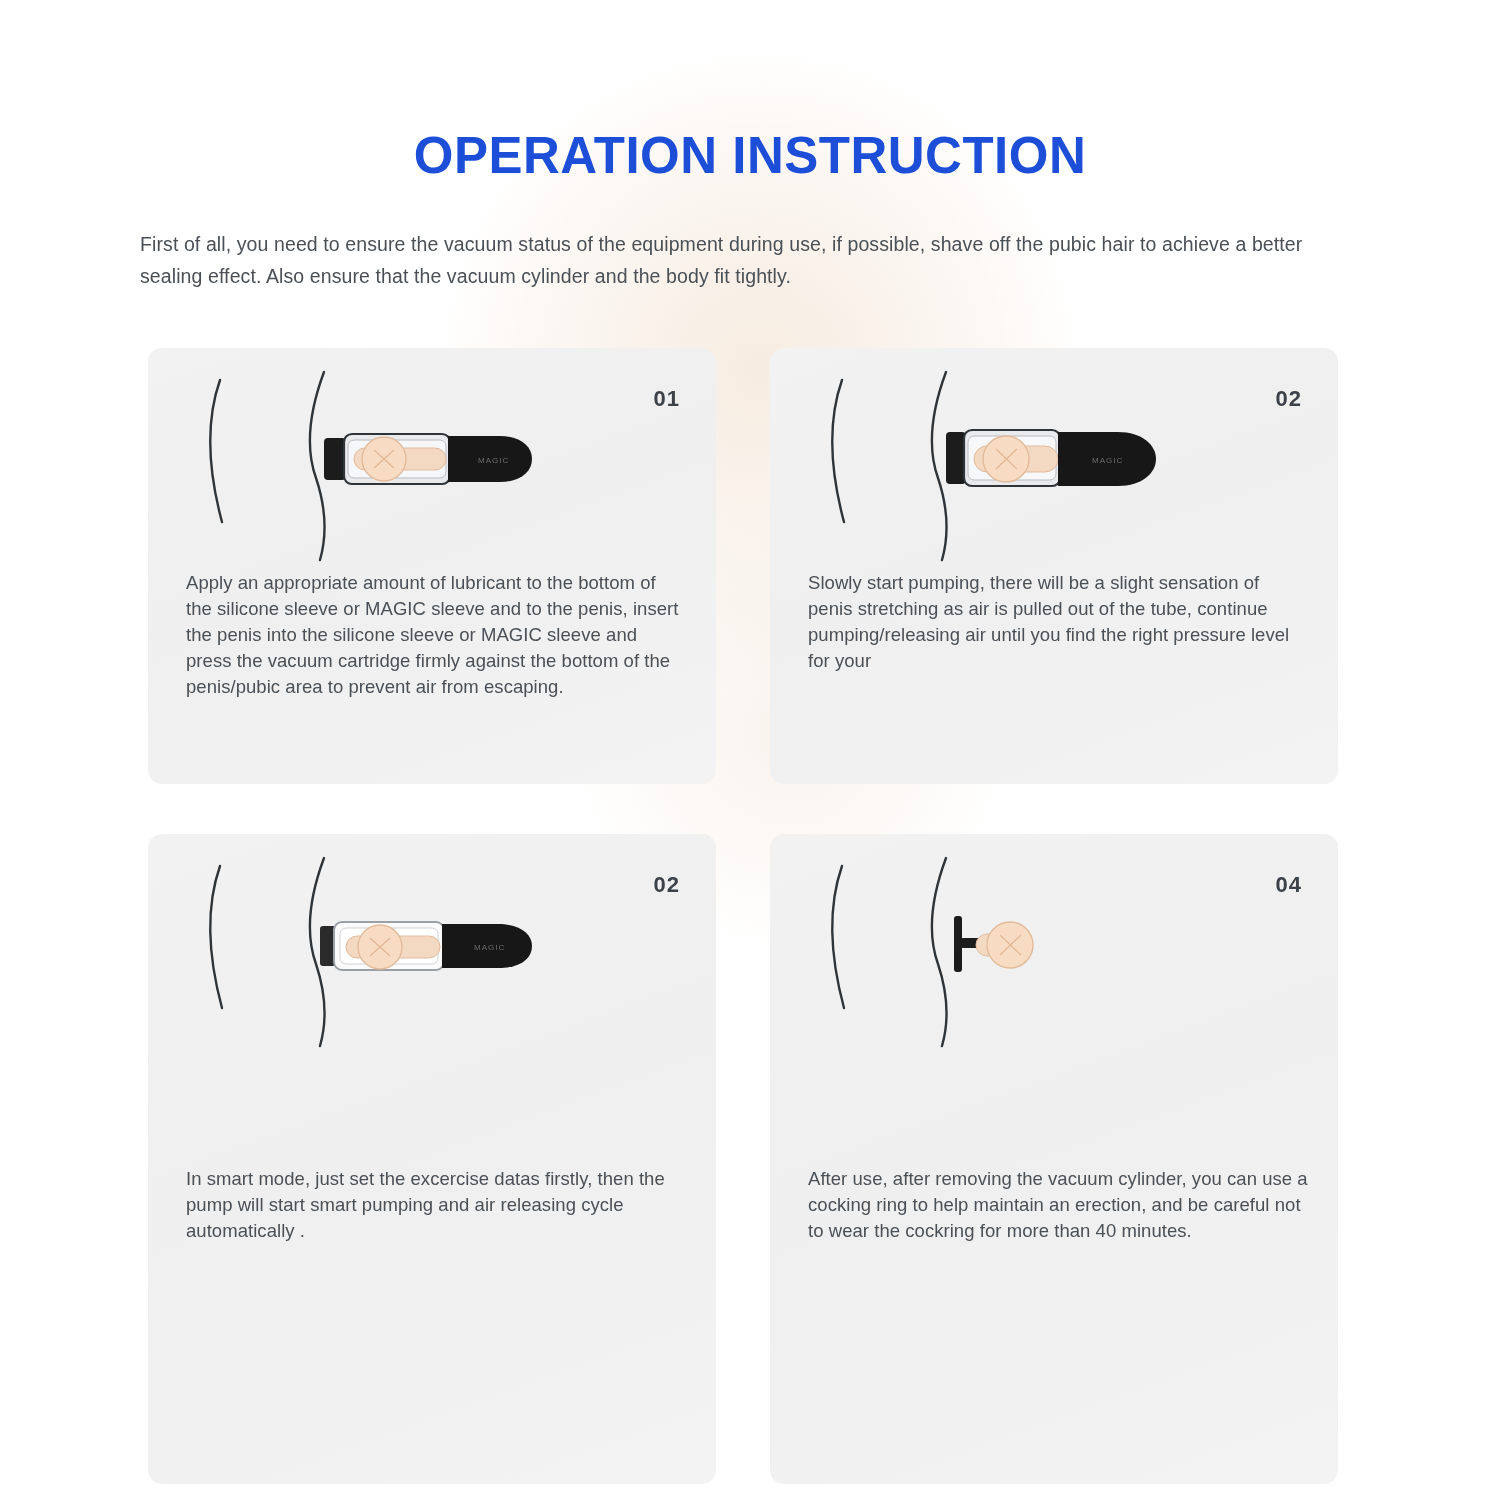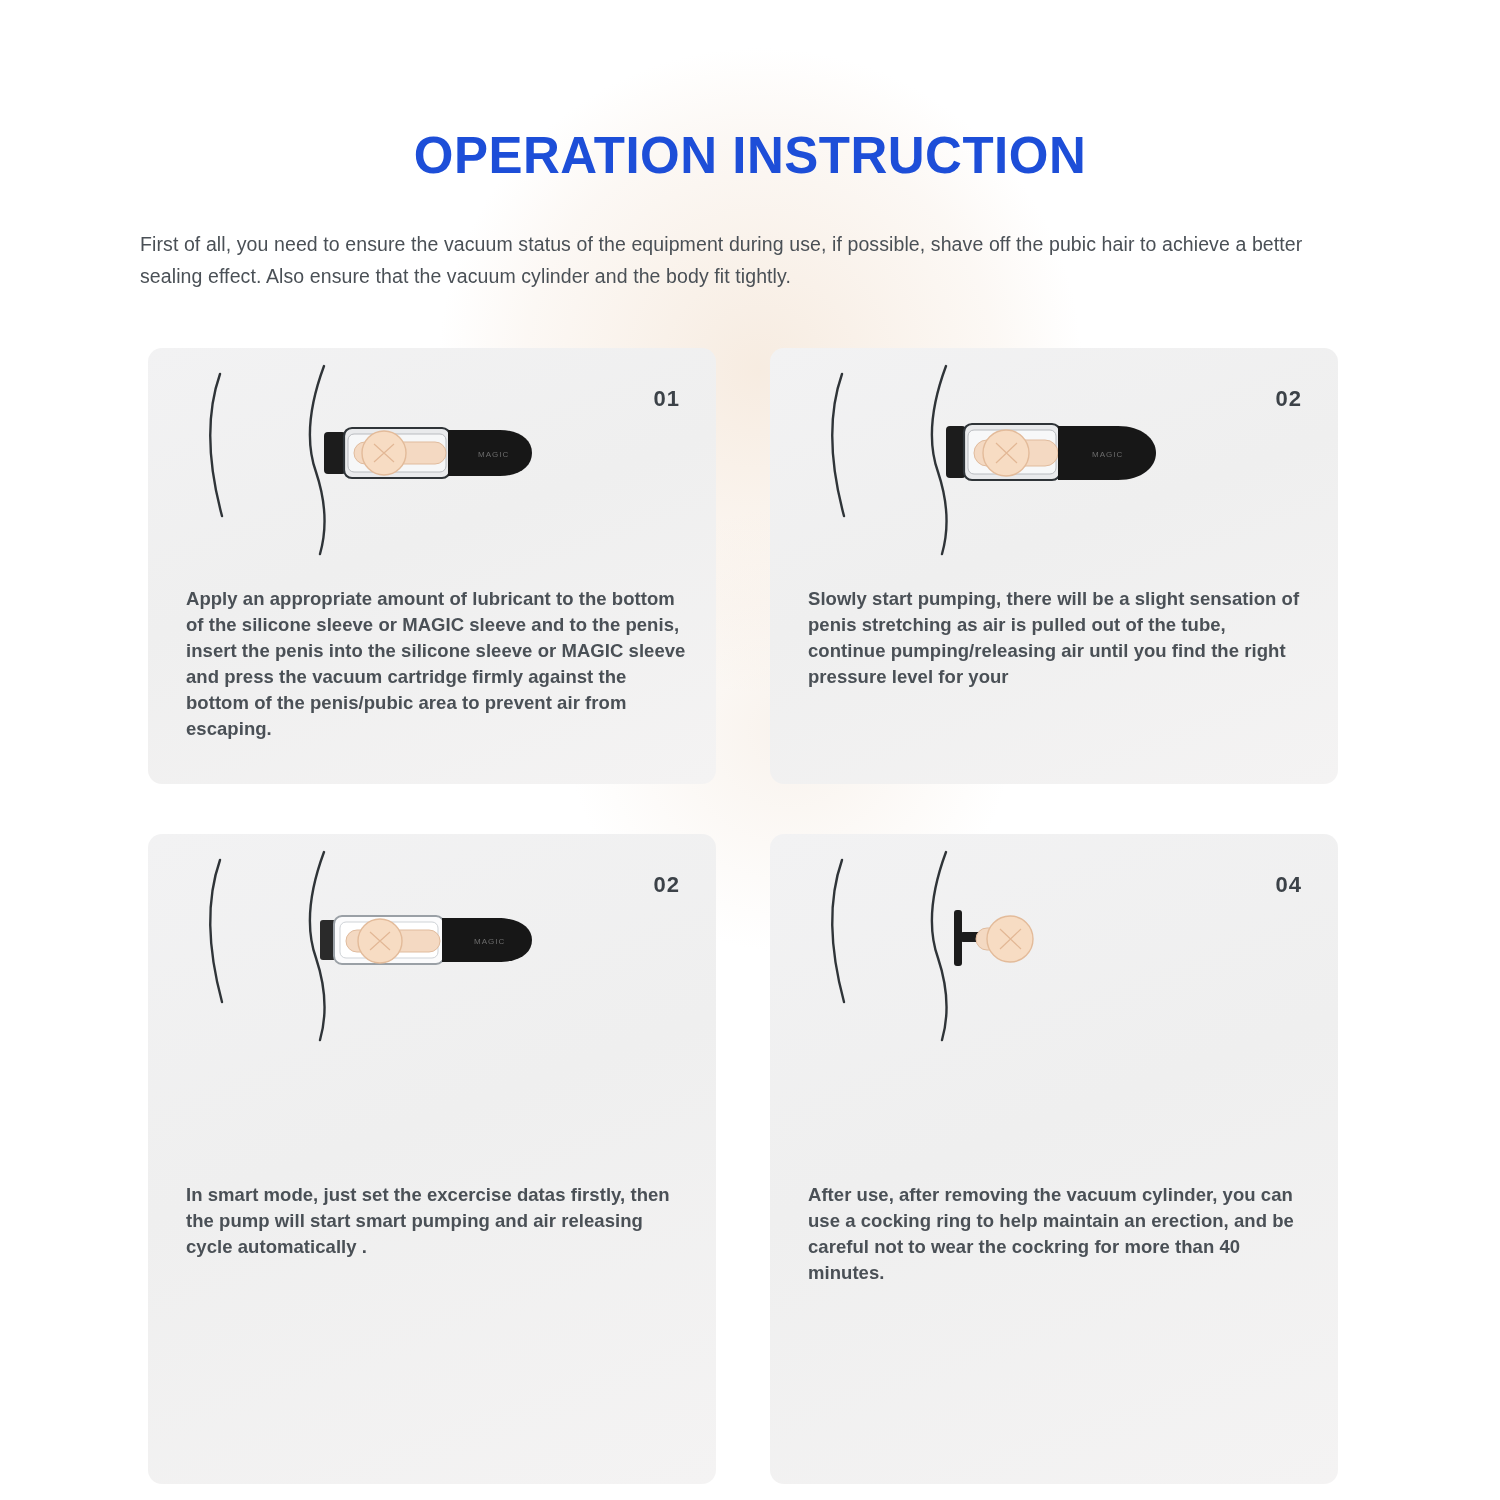--- a/index.html
+++ b/index.html
@@ -86,37 +86,37 @@
     right: 36px;
     top: 38px;
     font-size: 22px;
     font-weight: bold;
     letter-spacing: 1px;
     color: #3c4248;
   }
   .art {
     position: absolute;
     left: 0;
-    top: 6px;
+    top: 12px;
     width: 568px;
     height: 215px;
   }
   .card-text {
     position: absolute;
     left: 38px;
     right: 30px;
     top: 222px;
     font-size: 18.5px;
     line-height: 26px;
     color: #4a5056;
     letter-spacing: 0.05px;
   }
   .card.c3 .card-text { top: 332px; }
   .card.c4 .card-text { top: 332px; }
-  .card-text p { margin: 16px 0 22px 0; font-weight: bold; }
+  .card-text p { margin: 0 0 22px 0; }
   .card-text p:last-child { margin-bottom: 0; }
 </style>
 </head>
 <body>
 
 <div class="page">
   <div class="glow"></div>
   <div class="glow2"></div>
 
   <h1 class="title">OPERATION INSTRUCTION</h1>

